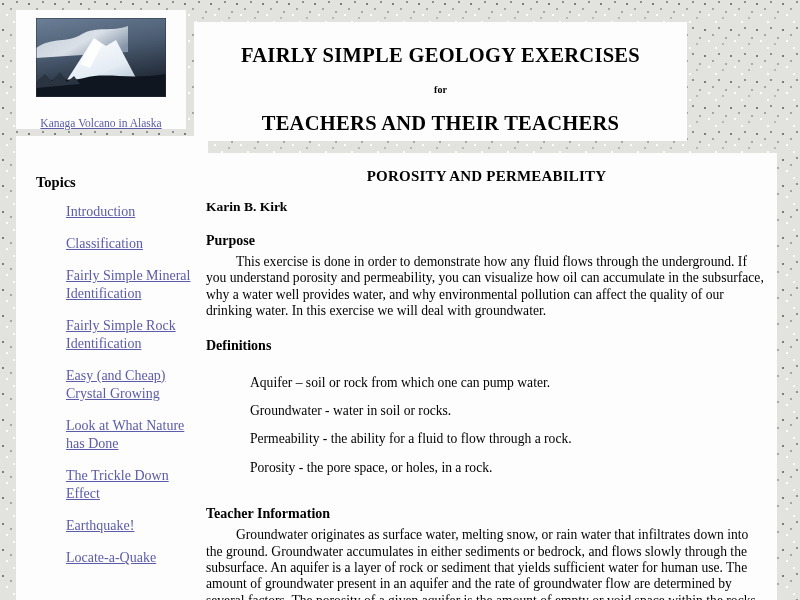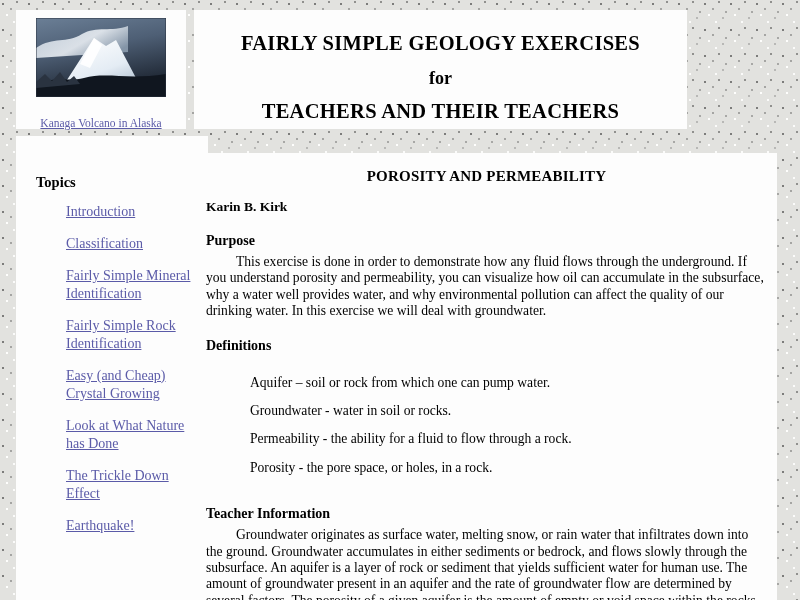--- a/index.html
+++ b/index.html
@@ -66,35 +66,35 @@
     font-size: 11.5px;
     color: #5b5ba8;
     text-decoration: underline;
     cursor: pointer;
     line-height: 13px;
   }
 
   .title-cell {
     position: absolute;
     left: 178px;
-    top: 0;
+    top: 12px;
     width: 493px;
     height: 119px;
     text-align: center;
   }
   .main-title {
     font-size: 20.5px;
     font-weight: bold;
     letter-spacing: 0.3px;
     margin: 0;
     padding-top: 22px;
     line-height: 22px;
   }
   .for-line {
-    font-size: 18px;
+    font-size: 10px;
     font-weight: bold;
     margin: 0;
     padding-top: 16px;
     line-height: 16px;
   }
   .sub-title {
     font-size: 20.5px;
     font-weight: bold;
     letter-spacing: 0.3px;
     margin: 0;
@@ -237,20 +237,21 @@
     <div class="topics-heading">Topics</div>
     <ul class="topics-list">
       <li><span class="topic-link">Introduction</span></li>
       <li><span class="topic-link">Classification</span></li>
       <li><span class="topic-link">Fairly Simple Mineral Identification</span></li>
       <li><span class="topic-link">Fairly Simple Rock Identification</span></li>
       <li><span class="topic-link">Easy (and Cheap) Crystal Growing</span></li>
       <li><span class="topic-link">Look at What Nature has Done</span></li>
       <li><span class="topic-link">The Trickle Down Effect</span></li>
       <li><span class="topic-link">Earthquake!</span></li>
+      <li><span class="topic-link">Locate-a-Quake</span></li>
     </ul>
   </div>
 
   <div class="panel content-cell">
     <div class="content-inner">
       <div class="doc-title">POROSITY AND PERMEABILITY</div>
       <div class="doc-author">Karin B. Kirk</div>
 
       <div class="section-heading">Purpose</div>
       <p class="body-para">This exercise is done in order to demonstrate how any fluid flows through the underground. If you understand porosity and permeability, you can visualize how oil can accumulate in the subsurface, why a water well provides water, and why environmental pollution can affect the quality of our drinking water. In this exercise we will deal with groundwater.</p>

